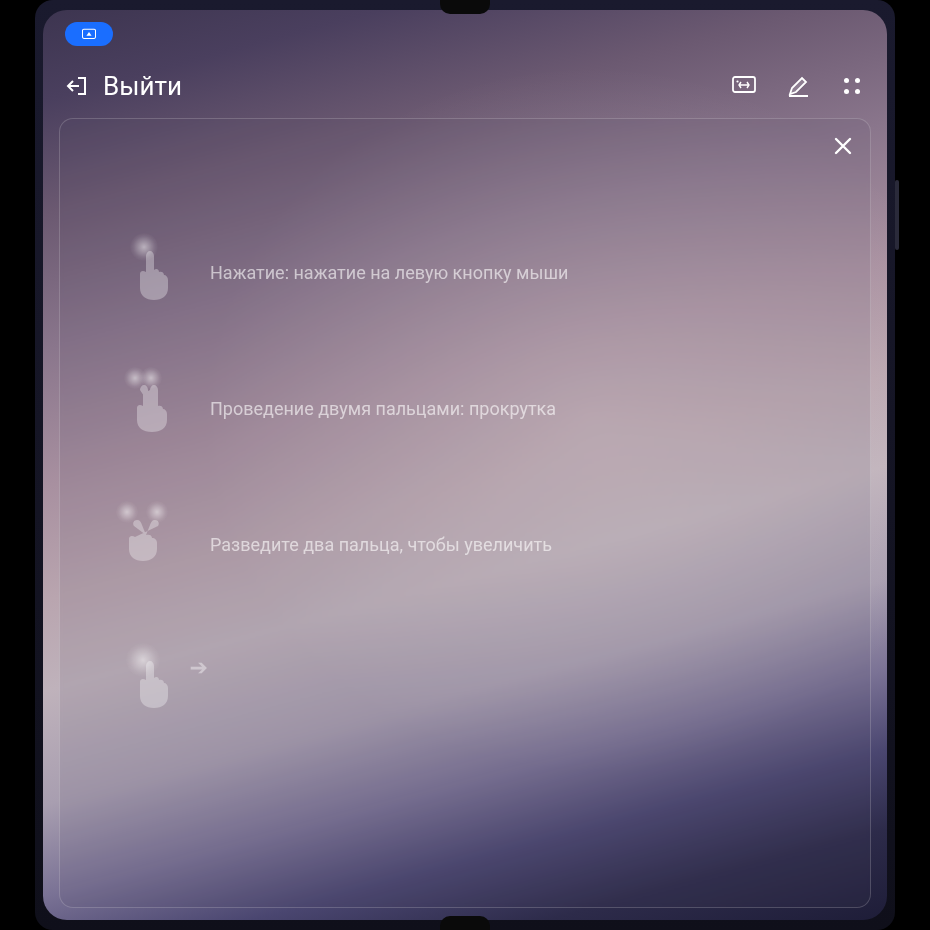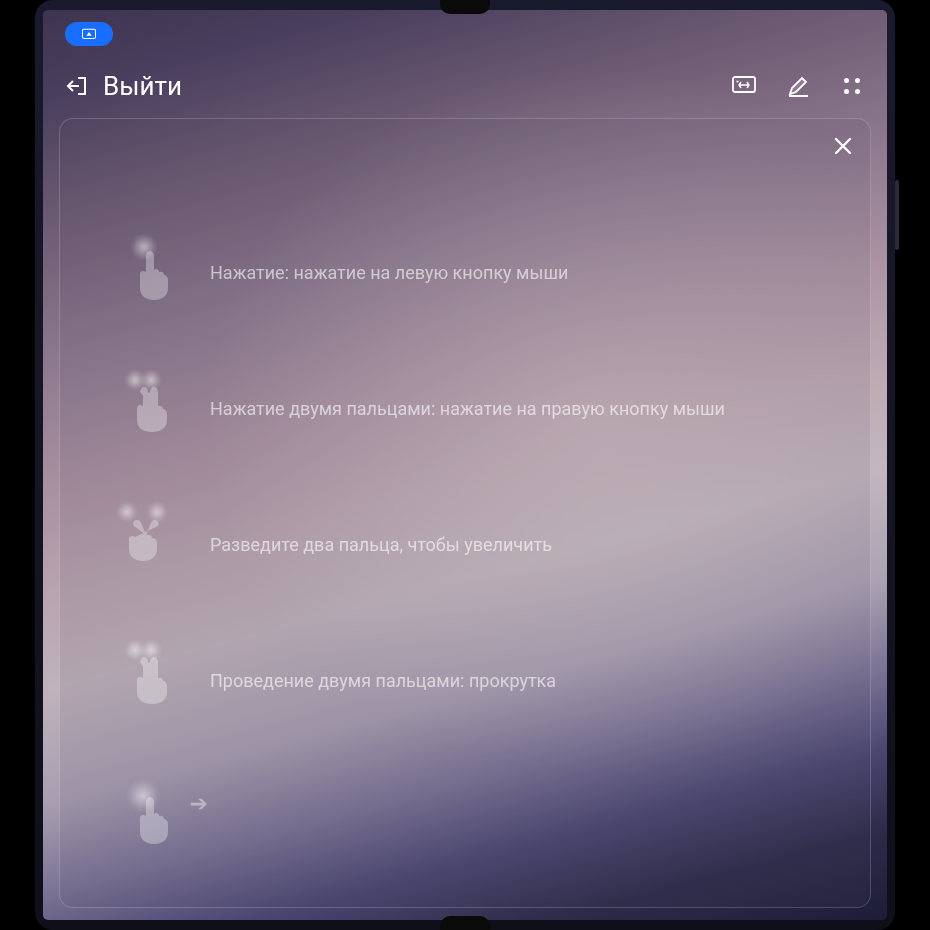--- a/index.html
+++ b/index.html
@@ -53,21 +53,21 @@
       right: -4px;
       top: 180px;
       width: 4px;
       height: 70px;
       background: #2a2a3a;
       border-radius: 2px;
     }
     .screen {
       width: 100%;
       height: 100%;
-      border-radius: 5px;
+      border-radius: 24px;
       overflow: hidden;
       position: relative;
       background: linear-gradient(165deg, 
         #3d3550 0%, 
         #4a3f5e 8%,
         #6b5971 18%,
         #8a768c 30%,
         #a890a0 42%,
         #b9a5af 52%,
         #bfb2bb 60%,
@@ -292,55 +292,45 @@
         <div class="gesture-row">
           <div class="gesture-icon">
             <div class="touch-burst" style="top:-4px; left:12px;"></div>
             <svg class="hand-svg" width="40" height="56" viewBox="0 0 40 56">
               <path d="M16 12 c0-3 2-5 4-5 s4 2 4 5 v14 c2-2 5-1 5 2 c2-1 5 0 5 3 c2 0 4 2 4 5 v8 c0 8 -6 12 -14 12 s-14 -4 -14 -12 v-14 c0-3 3-4 6-2 z"></path>
             </svg>
           </div>
           <div class="gesture-text">Нажатие: нажатие на левую кнопку мыши</div>
         </div>
 
+
         <div class="gesture-row">
           <div class="gesture-icon">
-            <div class="touch-burst small" style="top:-4px; left:6px;"></div>
-            <div class="touch-burst small" style="top:-4px; left:22px;"></div>
+            <div class="touch-burst small" style="top:-6px; left:6px;"></div>
+            <div class="touch-burst small" style="top:-6px; left:22px;"></div>
             <svg class="hand-svg" width="44" height="56" viewBox="0 0 44 56">
-              <path d="M12 12 c0-3 2-5 4-5 s4 2 4 5 v10 M22 12 c0-3 2-5 4-5 s4 2 4 5 v14 c2-1 5 0 5 3 c2 0 4 2 4 5 v6 c0 8 -6 12 -15 12 s-15 -4 -15 -12 v-12 c0-3 3-4 6-2 v-10"></path>
+              <path d="M12 10 c0-3 2-5 4-5 s4 2 4 5 v12 M22 10 c0-3 2-5 4-5 s4 2 4 5 v16 c2-1 5 0 5 3 c2 0 4 2 4 5 v6 c0 8 -6 12 -15 12 s-15 -4 -15 -12 v-12 c0-3 3-4 6-2 v-12"></path>
             </svg>
           </div>
-          <div class="gesture-text">Нажатие двумя пальцами: нажатие на правую кнопку мыши</div>
+          <div class="gesture-text">Проведение двумя пальцами: прокрутка</div>
         </div>
 
         <div class="gesture-row">
           <div class="gesture-icon">
             <div class="touch-burst small" style="top:-8px; left:-2px;"></div>
             <div class="touch-burst small" style="top:-8px; left:28px;"></div>
             <svg class="hand-svg" width="48" height="56" viewBox="0 0 48 56">
               <path d="M8 10 c-2-3 0-6 3-6 s4 2 5 5 l4 10 M32 10 c2-3 0-6 -3-6 s-4 2 -5 5 l-4 10 c3-1 6 0 6 3 c3 0 5 2 5 5 v6 c0 8 -6 12 -14 12 s-14 -4 -14 -12 v-10 c0-3 3-4 6-2"></path>
             </svg>
           </div>
           <div class="gesture-text">Разведите два пальца, чтобы увеличить</div>
         </div>
 
         <div class="gesture-row">
           <div class="gesture-icon">
-            <div class="touch-burst small" style="top:-6px; left:6px;"></div>
-            <div class="touch-burst small" style="top:-6px; left:22px;"></div>
-            <svg class="hand-svg" width="44" height="56" viewBox="0 0 44 56">
-              <path d="M12 10 c0-3 2-5 4-5 s4 2 4 5 v12 M22 10 c0-3 2-5 4-5 s4 2 4 5 v16 c2-1 5 0 5 3 c2 0 4 2 4 5 v6 c0 8 -6 12 -15 12 s-15 -4 -15 -12 v-12 c0-3 3-4 6-2 v-12"></path>
-            </svg>
-          </div>
-          <div class="gesture-text">Проведение двумя пальцами: прокрутка</div>
-        </div>
-
-        <div class="gesture-row">
-          <div class="gesture-icon">
             <div class="touch-burst" style="top:-2px; left:8px; width:34px; height:34px;"></div>
             <span class="arrow-right">➔</span>
             <svg class="hand-svg" width="40" height="56" viewBox="0 0 40 56">
               <path d="M16 14 c0-3 2-5 4-5 s4 2 4 5 v12 c2-2 5-1 5 2 c2-1 5 0 5 3 c2 0 4 2 4 5 v8 c0 8 -6 12 -14 12 s-14 -4 -14 -12 v-14 c0-3 3-4 6-2 z"></path>
             </svg>
           </div>
         </div>
 
       </div>
     </div>

